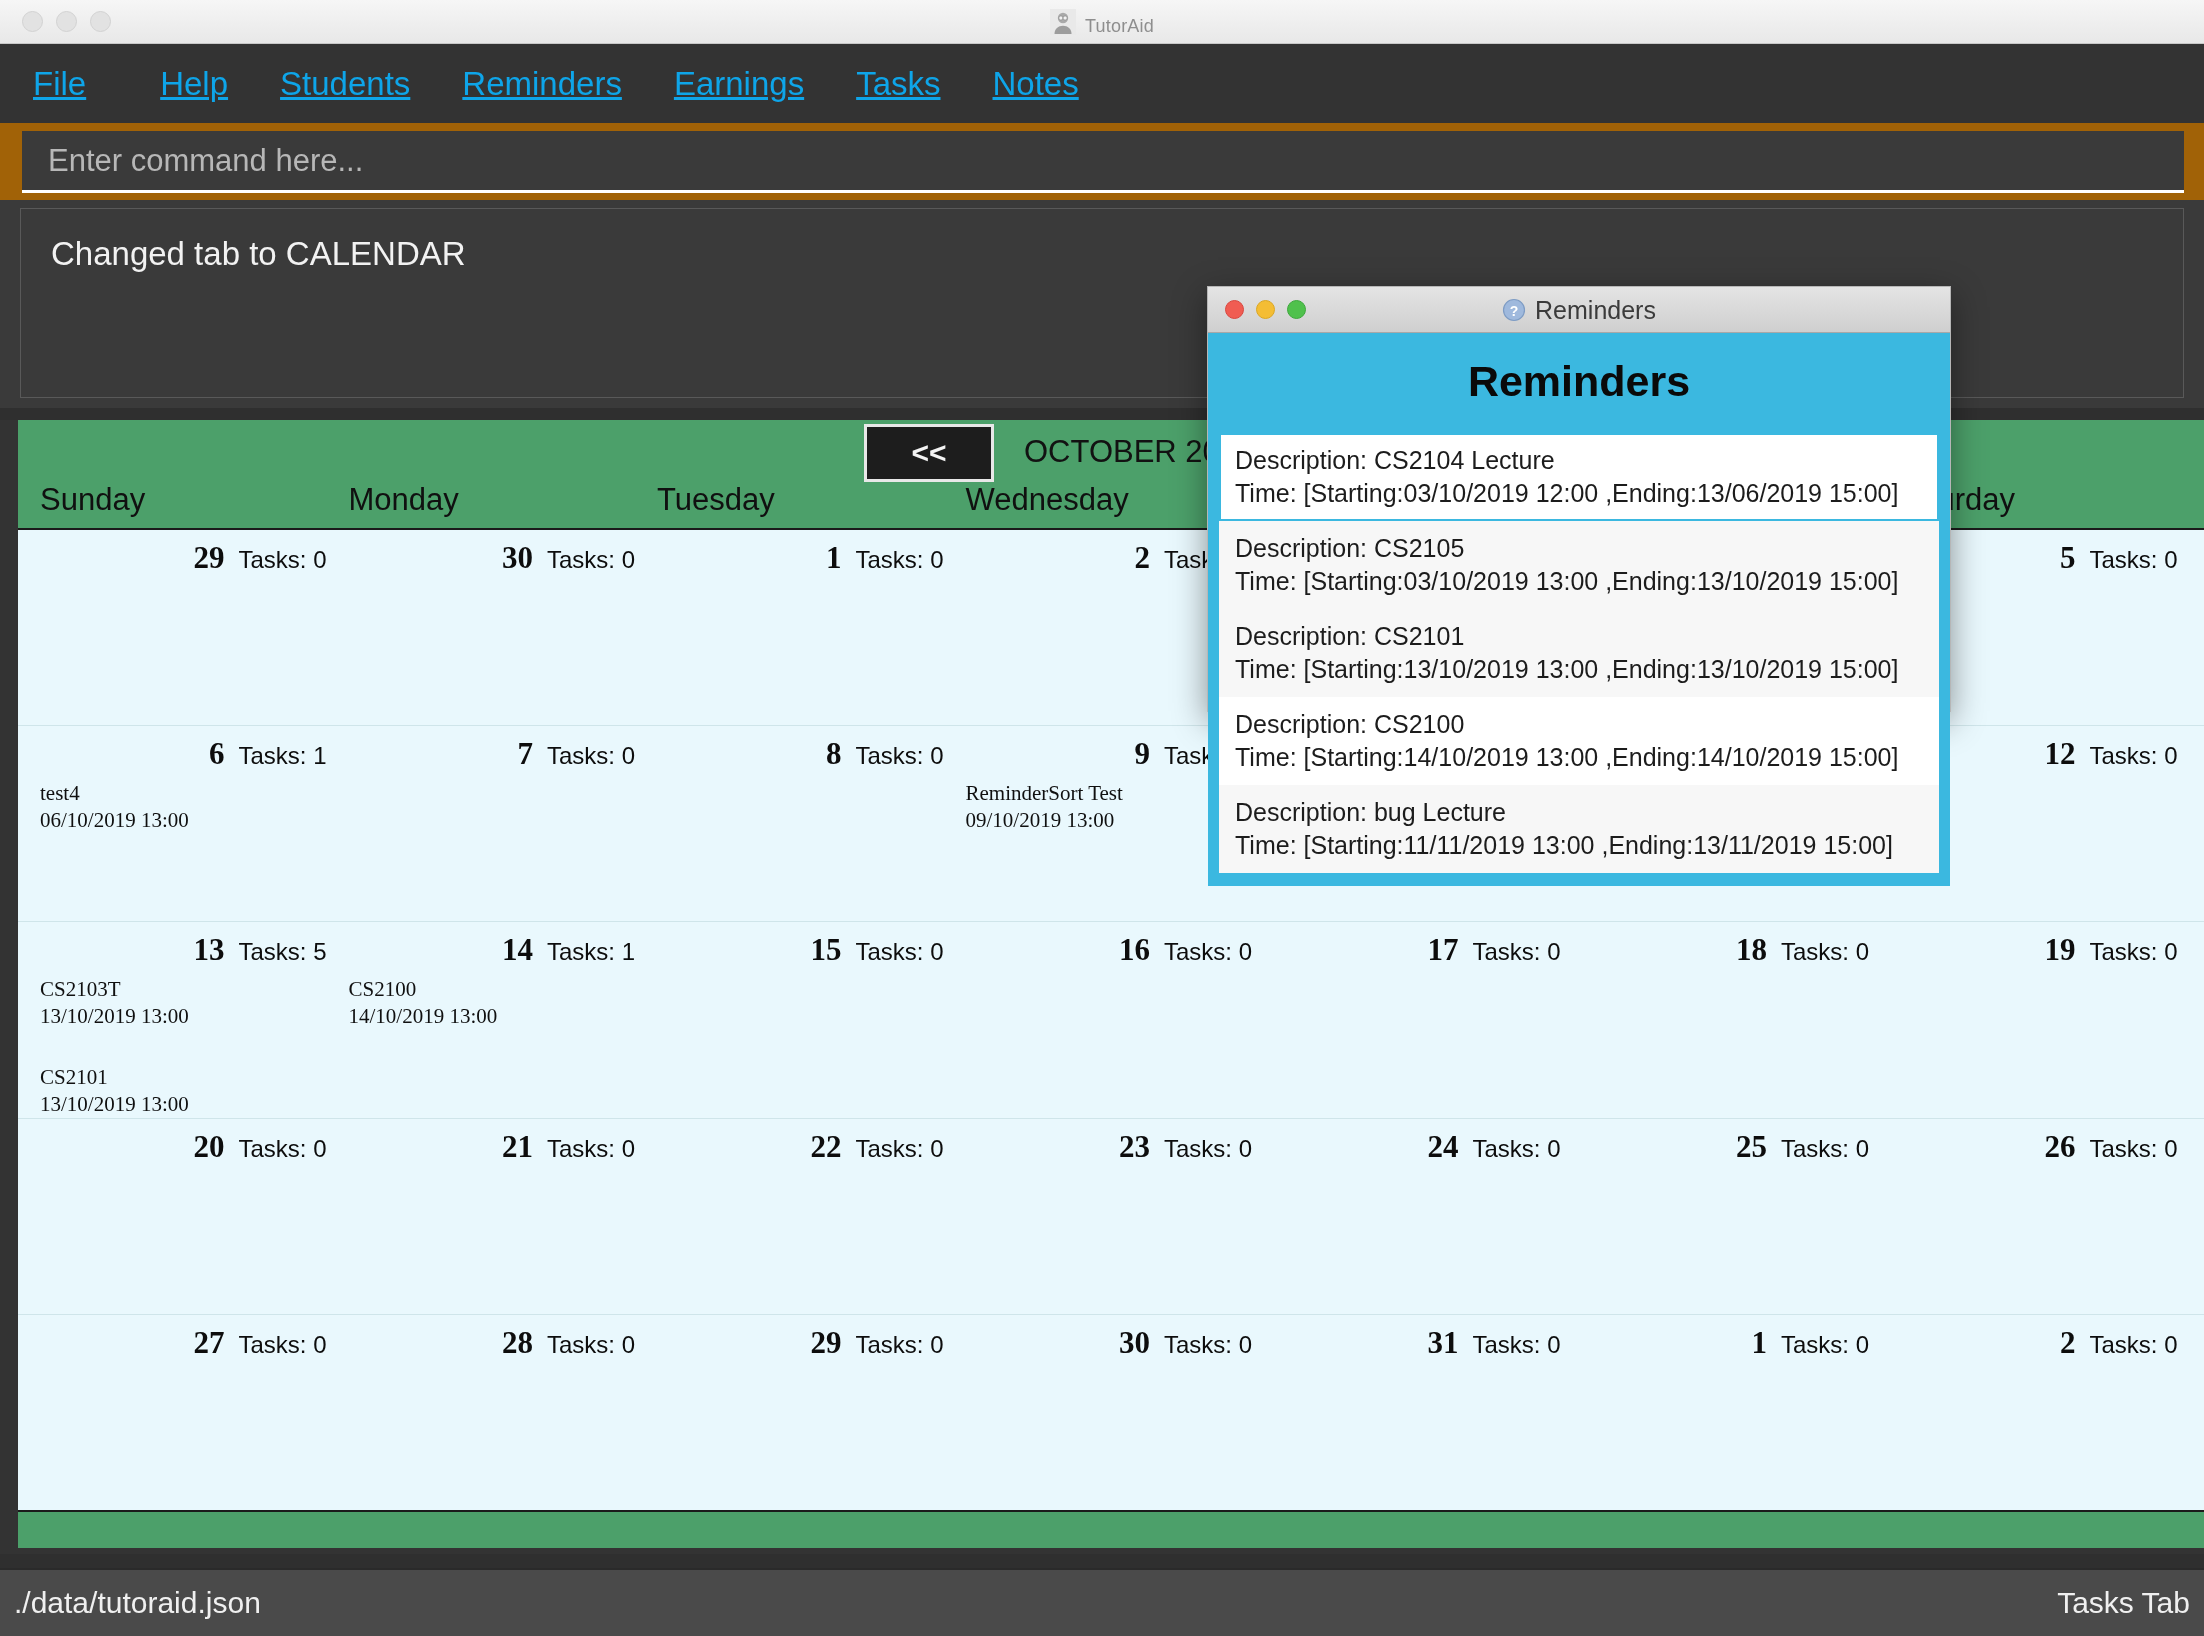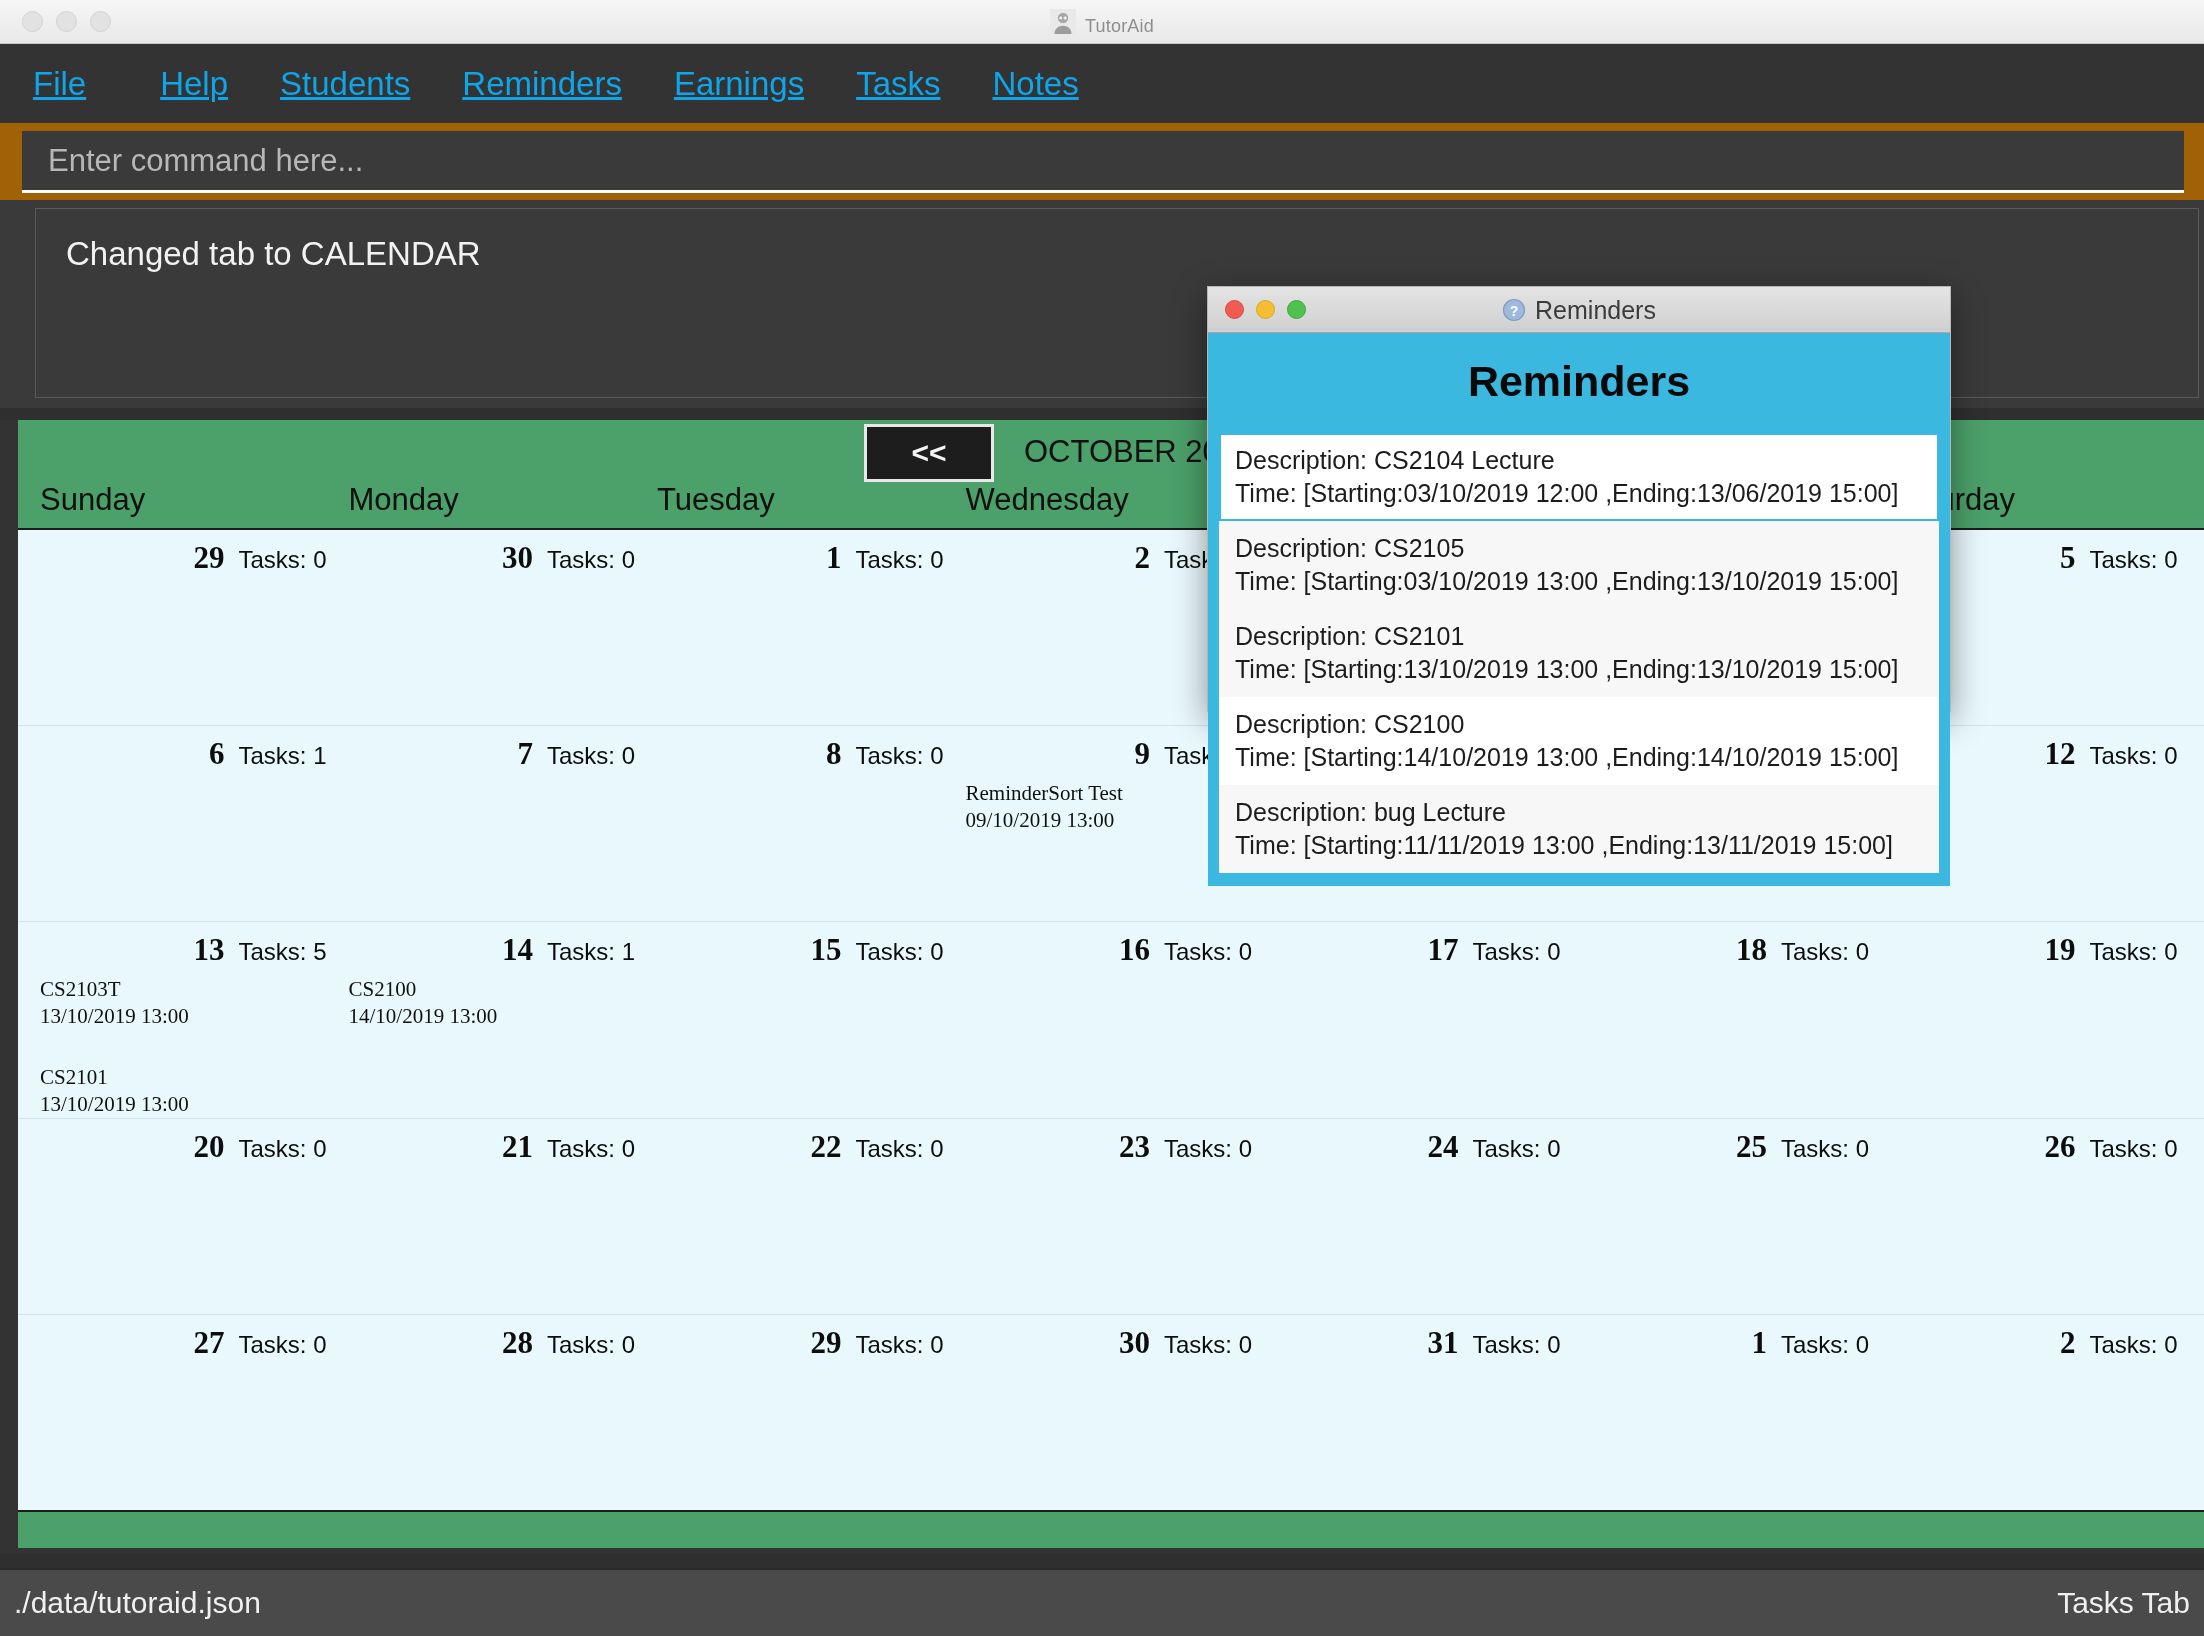--- a/index.html
+++ b/index.html
@@ -52,21 +52,21 @@
     color: #b7b7b7; font-size: 31px; font-family: "Liberation Sans", sans-serif;
     padding: 0 26px; outline: none;
   }
   .cmdbox::placeholder { color: #b7b7b7; opacity: 1; }
 
   .resultzone {
     position: absolute; left: 0; top: 200px; width: 2204px; height: 208px;
     background: #3a3a3a;
   }
   .resultbox {
-    position: absolute; left: 35px; top: 8px; width: 2164px; height: 190px;
+    position: absolute; left: 20px; top: 8px; width: 2164px; height: 190px;
     background: #3a3a3a; border: 1px solid #595959;
     padding: 26px 30px;
   }
   .result-text { color: #f2f2f2; font-size: 33px; }
 
   
   .calwrap {
     position: absolute; left: 0; top: 420px; width: 2204px; height: 1134px;
     background: #333333;
     padding: 0 0 0 0;
@@ -272,20 +272,24 @@
               <span class="cell-date">5</span>
               <span class="cell-tasks">Tasks: 0</span>
             </div>
           </div>
         </div>
         <div class="cal-row">
           <div class="cal-cell">
             <div class="cell-head">
               <span class="cell-date">6</span>
               <span class="cell-tasks">Tasks: 1</span>
+            </div>
+            <div class="ev">
+              <div>test4</div>
+              <div>06/10/2019 13:00</div>
             </div>
           </div>
           <div class="cal-cell">
             <div class="cell-head">
               <span class="cell-date">7</span>
               <span class="cell-tasks">Tasks: 0</span>
             </div>
           </div>
           <div class="cal-cell">
             <div class="cell-head">

